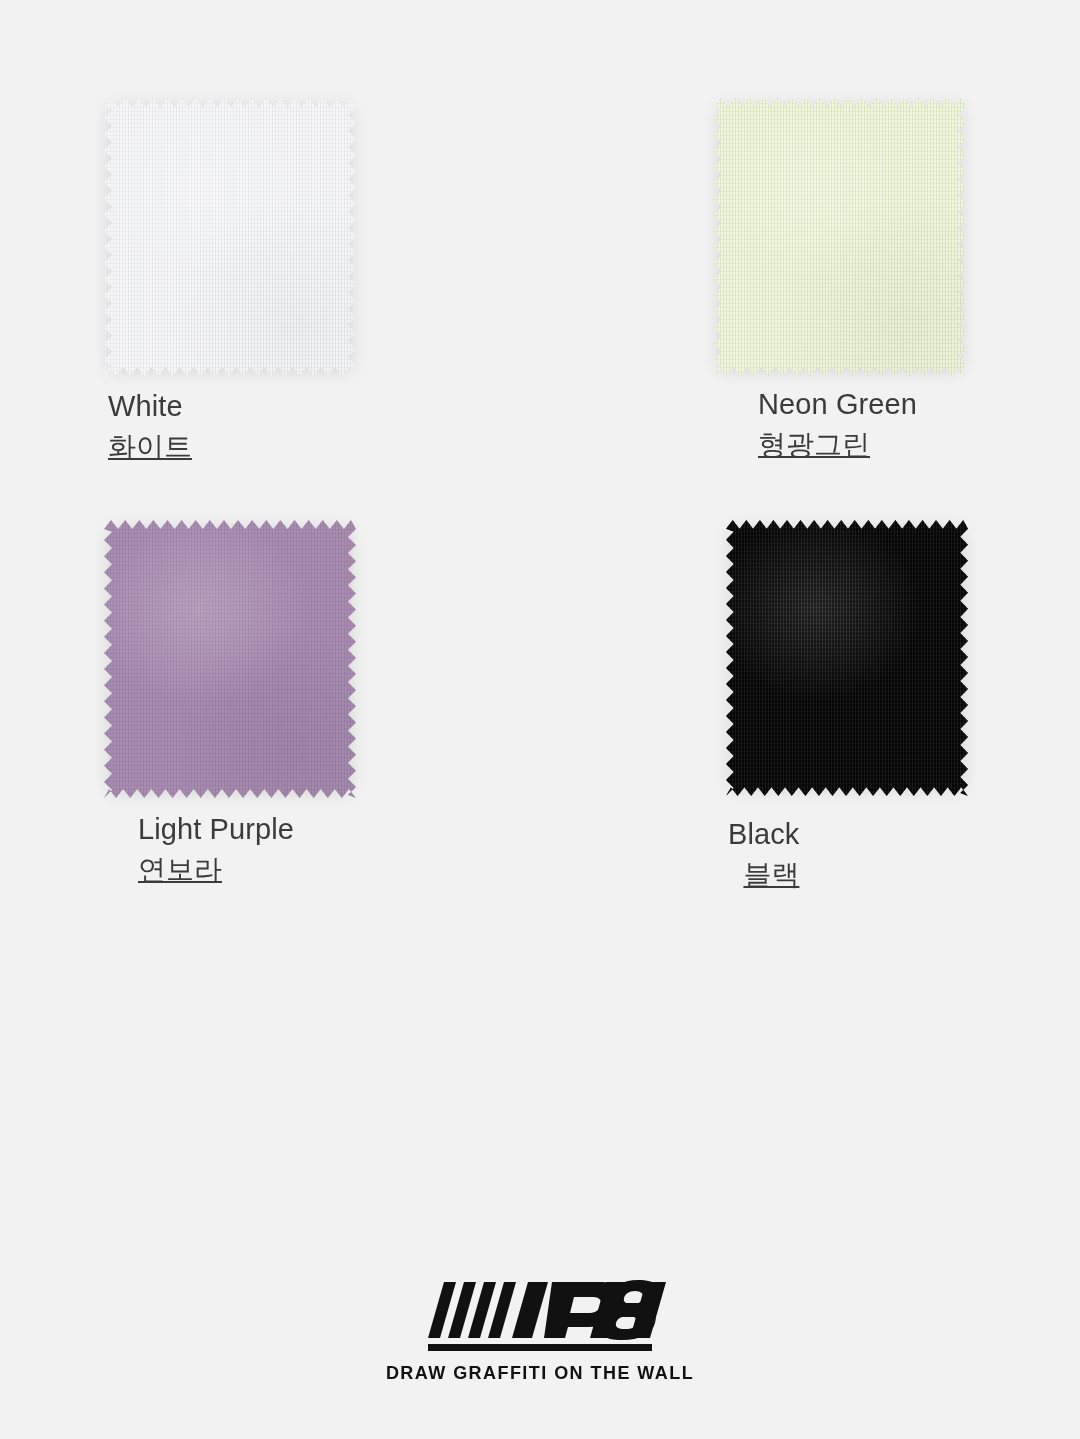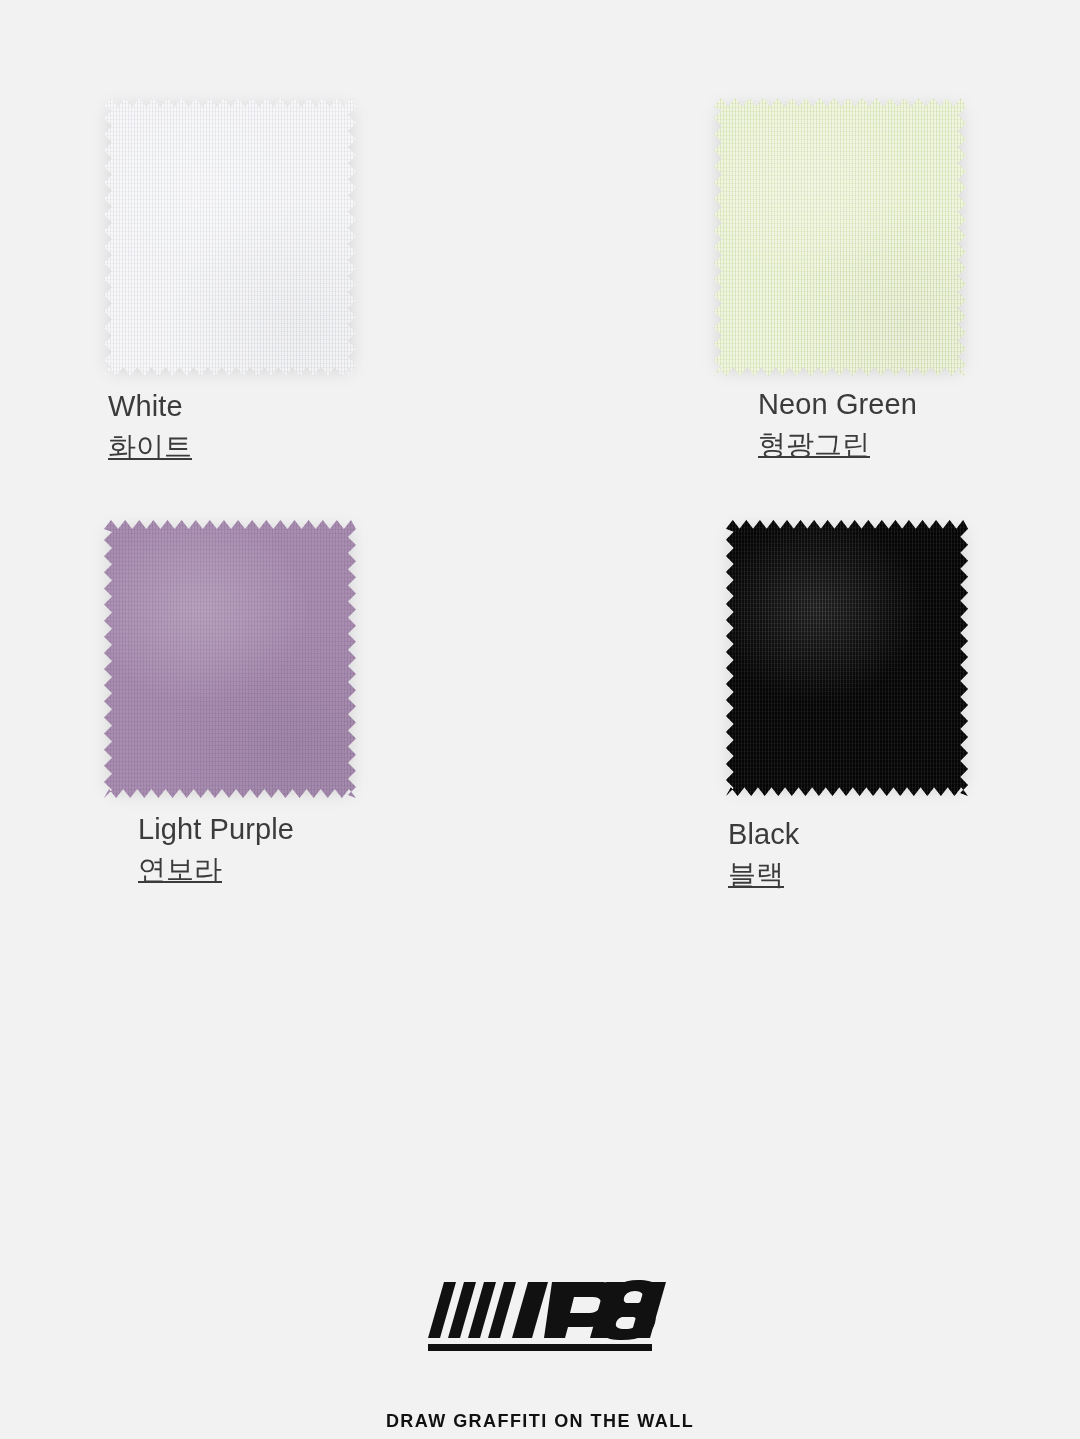--- a/index.html
+++ b/index.html
@@ -288,21 +288,20 @@
 
   
   .footer-logo {
     position: absolute;
     left: 0;
     right: 0;
     top: 1280px;
     display: flex;
     flex-direction: column;
     align-items: center;
-    gap: 48px;
   }
   .logo-mark {
     display: block;
   }
   .logo-tagline {
     margin-top: 7px;
     font-size: 18px;
     font-weight: 700;
     letter-spacing: 1.45px;
     color: #111111;
@@ -357,21 +356,21 @@
     </div>
 
     <div class="swatch-cell" style="left:726px; top:520px;">
       <div class="swatch-wrap" style="width:242px;height:276px;">
         <div class="swatch-shadow" style="width:230px;height:258px;"></div>
         <div class="swatch dark" id="sw3" style="width: 242px; height: 276px; background: rgb(10, 10, 10);">
           <div class="shade"></div>
         </div>
       </div>
     </div>
-    <div class="label-block" style="left:728px; top:820px;">
+    <div class="label-block" style="left:728px; top:820px;text-align:right;">
       <div class="label-en">Black</div>
       <div class="label-ko">블랙</div>
     </div>
 
   </div>
 
   <div class="footer-logo">
 
     <svg class="logo-mark" width="252" height="76" viewBox="0 0 252 76" aria-hidden="true">
       <g fill="#111111">

